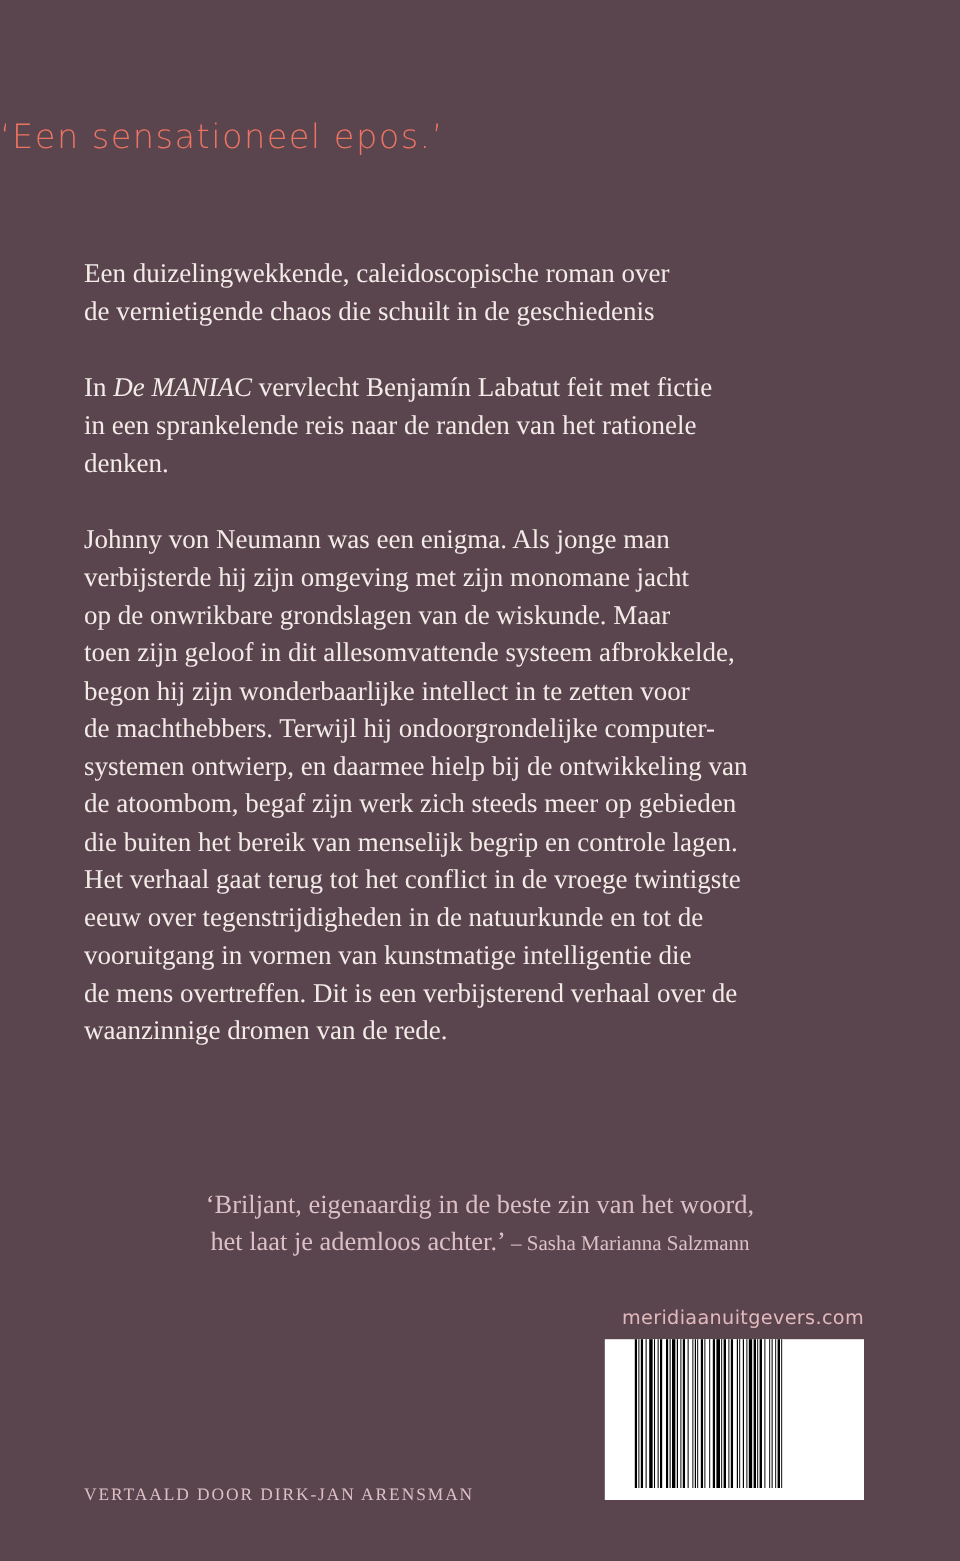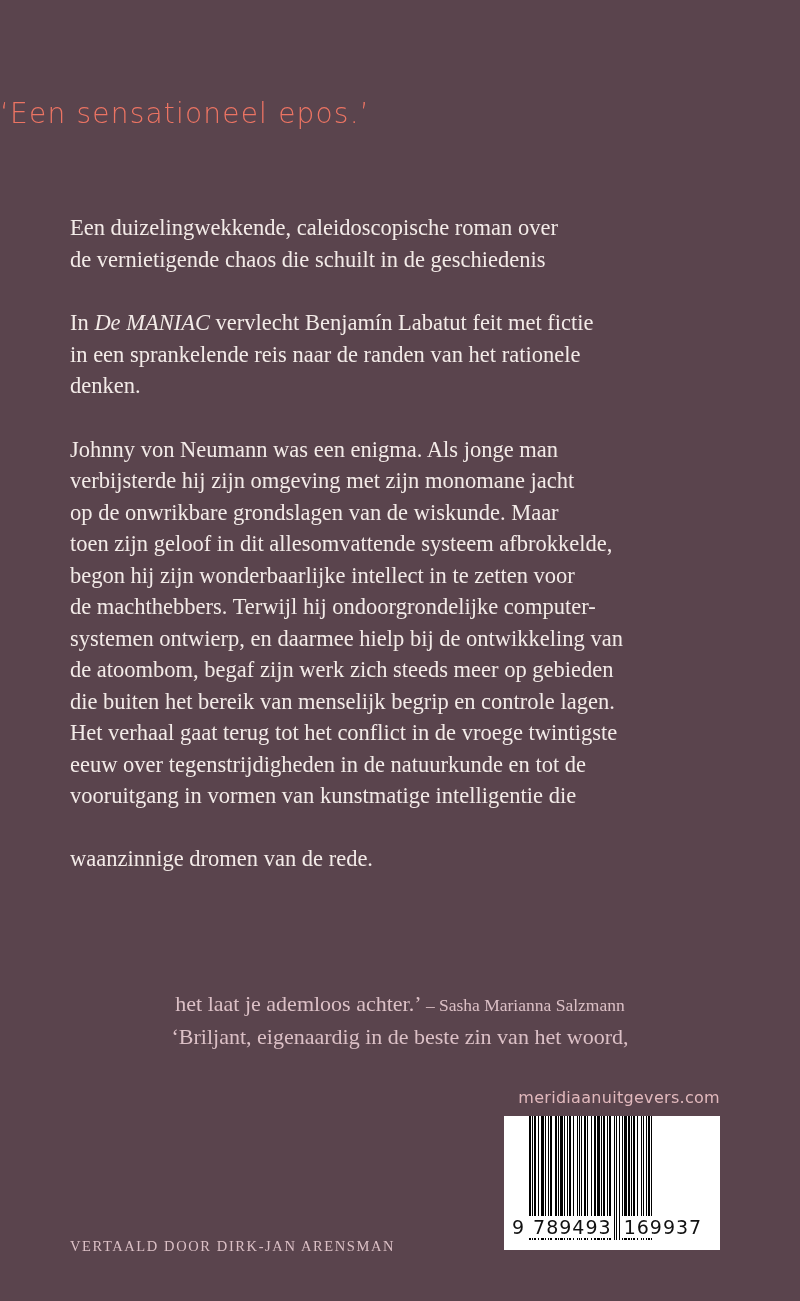--- a/index.html
+++ b/index.html
@@ -78,28 +78,28 @@
     <span>begon hij zijn wonderbaarlijke intellect in te zetten voor</span><br>
     <span>de machthebbers. Terwijl hij ondoorgrondelijke computer-</span><br>
     <span>systemen ontwierp, en daarmee hielp bij de ontwikkeling van</span><br>
     <span>de atoombom, begaf zijn werk zich steeds meer op gebieden</span><br>
     <span>die buiten het bereik van menselijk begrip en controle lagen.</span>
   </p>
   <p>
     <span>Het verhaal gaat terug tot het conflict in de vroege twintigste</span><br>
     <span>eeuw over tegenstrijdigheden in de natuurkunde en tot de</span><br>
     <span>vooruitgang in vormen van kunstmatige intelligentie die</span><br>
-    <br>
+    <span>de mens overtreffen. Dit is een verbijsterend verhaal over de</span><br>
     <span>waanzinnige dromen van de rede.</span>
   </p>
 </div>
 
 <div class="blurb">
+  <div>‘Briljant, eigenaardig in de beste zin van het woord,</div>
   <div><span>het laat je ademloos achter.’</span><span class="attr"> – Sasha Marianna Salzmann</span></div>
-  <div>‘Briljant, eigenaardig in de beste zin van het woord,</div>
 </div>
 
 <div class="website">meridiaanuitgevers.com</div>
 
 <div class="barcode">
   <div class="bars" id="bars">
       <span style="width: 2px; background: rgb(0, 0, 0);"></span>
       <span style="width: 1px; background: rgb(255, 255, 255);"></span>
       <span style="width: 1px; background: rgb(0, 0, 0);"></span>
       <span style="width: 1px; background: rgb(255, 255, 255);"></span>
@@ -175,18 +175,15 @@
       <span style="width: 1px; background: rgb(255, 255, 255);"></span>
       <span style="width: 1px; background: rgb(0, 0, 0);"></span>
       <span style="width: 2px; background: rgb(255, 255, 255);"></span>
       <span style="width: 1px; background: rgb(0, 0, 0);"></span>
       <span style="width: 1px; background: rgb(255, 255, 255);"></span>
       <span style="width: 2px; background: rgb(0, 0, 0);"></span>
       <span style="width: 1px; background: rgb(255, 255, 255);"></span>
       <span style="width: 1px; background: rgb(0, 0, 0);"></span>
       <span style="width: 1px; background: rgb(255, 255, 255);"></span>
     </div>
-  <div class="digits">
-    <span class="first">9</span><span class="grp">789493</span><span style="display:inline-block;width:8px"></span><span class="grp">169937</span>
-  </div>
 </div>
 
 <div class="translator">Vertaald door Dirk-Jan Arensman</div>
 
 </body></html>

